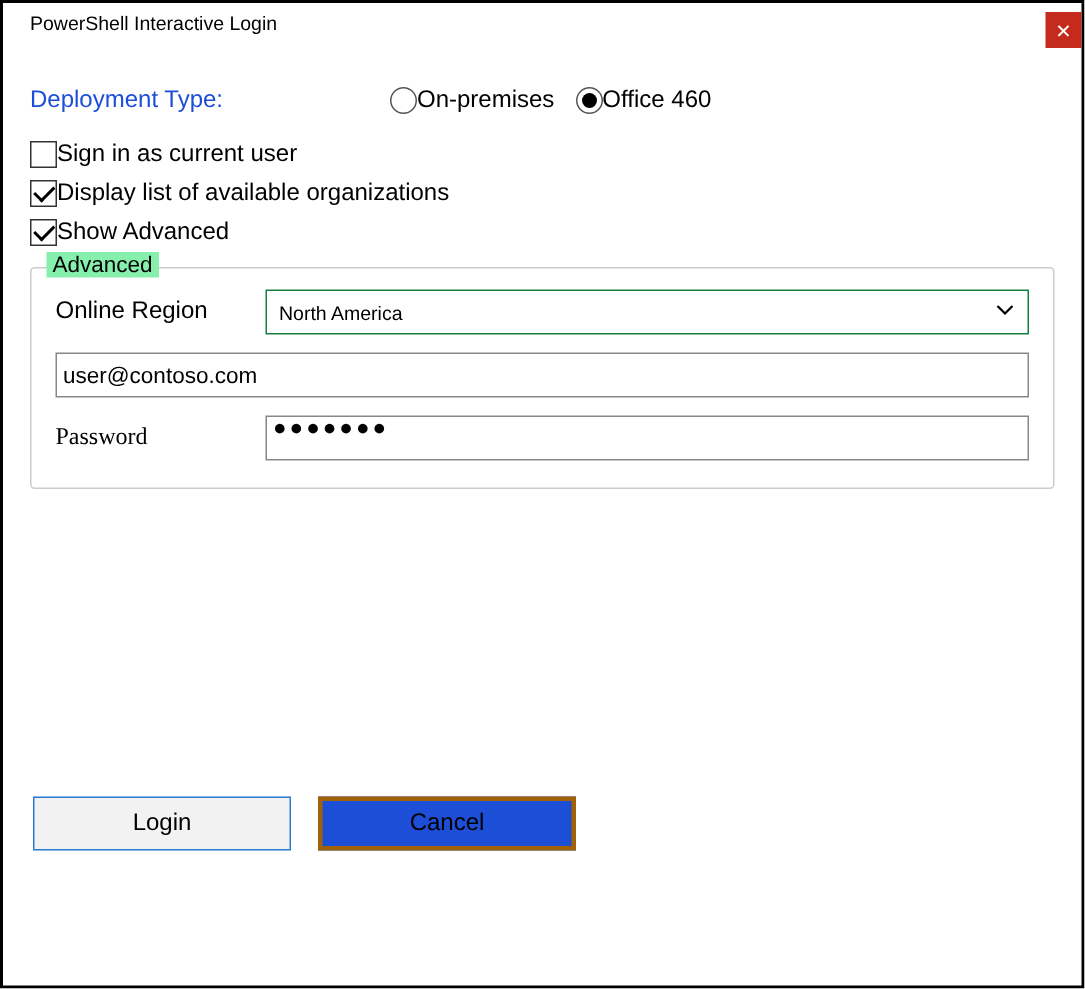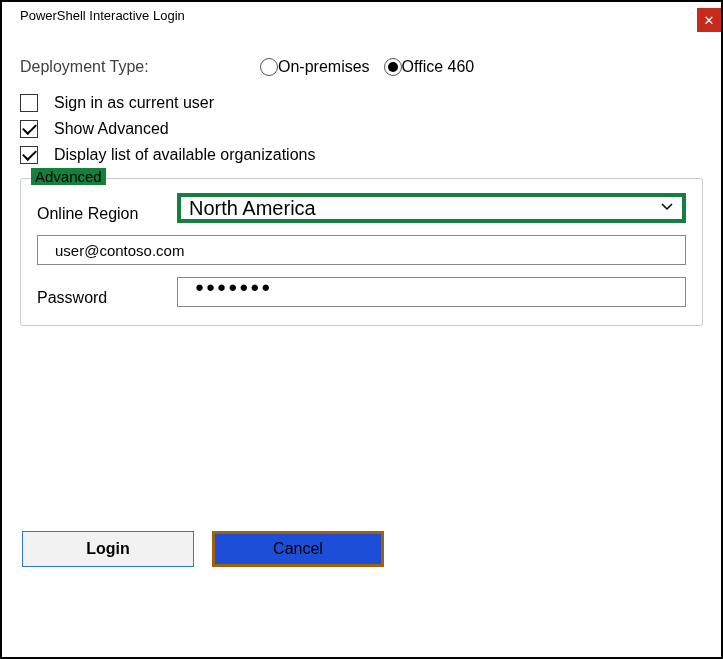--- a/index.html
+++ b/index.html
@@ -50,21 +50,21 @@
     .content {
       padding: 22px 18px 18px 18px;
     }
     .deploy-row {
       display: flex;
       align-items: center;
       margin-bottom: 18px;
     }
     .deploy-label {
       font-size: 16px;
-      color: #404040;
+      color: #1d4ed8;
       width: 240px;
     }
     .radio-group {
       display: flex;
       align-items: center;
       gap: 0;
     }
     .radio {
       width: 18px;
       height: 18px;
@@ -84,21 +84,20 @@
       border-radius: 50%;
     }
     .radio-label {
       font-size: 16px;
       margin-right: 14px;
     }
     .checkbox-row {
       display: flex;
       align-items: center;
       margin-bottom: 8px;
-      gap: 16px;
     }
     .checkbox {
       width: 18px;
       height: 18px;
       border: 1.5px solid #333;
       display: inline-flex;
       align-items: center;
       justify-content: center;
       cursor: pointer;
       background: #fff;
@@ -119,56 +118,57 @@
       border: 1px solid #ccc;
       border-radius: 3px;
       margin-top: 14px;
       padding: 14px 16px 18px 16px;
       position: relative;
     }
     .legend {
       position: absolute;
       top: -11px;
       left: 10px;
-      background: #15803d;
+      background: #86efac;
       padding: 0 4px;
       font-size: 15px;
     }
     .field-row {
       display: flex;
-      align-items: flex-end;
+      align-items: center;
       margin-bottom: 12px;
     }
     .field-row:last-child {
       margin-bottom: 0;
+      font-family: Liberation Serif, serif;
     }
     .field-label {
       width: 140px;
       font-size: 16px;
     }
     .select-box {
       flex: 1;
       height: 30px;
-      border: 4px solid #15803d;
+      border: 1px solid #15803d;
       display: flex;
       align-items: center;
       justify-content: space-between;
       padding: 0 8px;
       background: #fff;
       cursor: pointer;
-      font-size: 20px;
+      font-size: 13px;
     }
     .chevron {
       font-size: 12px;
     }
     .text-input {
       flex: 1;
       height: 30px;
       border: 1px solid #888;
-      padding: 0 17px;
+      padding: 0 4px;
       font-size: 15px;
       font-family: inherit;
       background: #fff;
     }
     .button-row {
       position: absolute;
       bottom: 90px;
       left: 20px;
       display: flex;
       gap: 18px;
@@ -181,21 +181,20 @@
       font-size: 16px;
       font-family: inherit;
       cursor: pointer;
       display: flex;
       align-items: center;
       justify-content: center;
     }
     .btn.primary {
       border: 1.5px solid #2a7bd6;
       background: #f2f2f2;
-      font-weight: bold;
     }
     .pw-dots {
       letter-spacing: 2px;
       font-size: 15px;
     }
   </style>
 </head>
 <body>
 
 <div class="window">
@@ -217,25 +216,25 @@
         <span class="radio-label">Office 460</span>
       </div>
     </div>
 
     <div class="checkbox-row">
       <span class="checkbox"></span>
       <span class="checkbox-label">Sign in as current user</span>
     </div>
     <div class="checkbox-row">
       <span class="checkbox checked"></span>
-      <span class="checkbox-label">Show Advanced</span>
+      <span class="checkbox-label">Display list of available organizations</span>
     </div>
     <div class="checkbox-row">
       <span class="checkbox checked"></span>
-      <span class="checkbox-label">Display list of available organizations</span>
+      <span class="checkbox-label">Show Advanced</span>
     </div>
 
     <div class="fieldset">
       <div class="legend">Advanced</div>
 
       <div class="field-row">
         <div class="field-label">Online Region</div>
         <div class="select-box">
           <span>North America</span>
           <span class="chevron">

